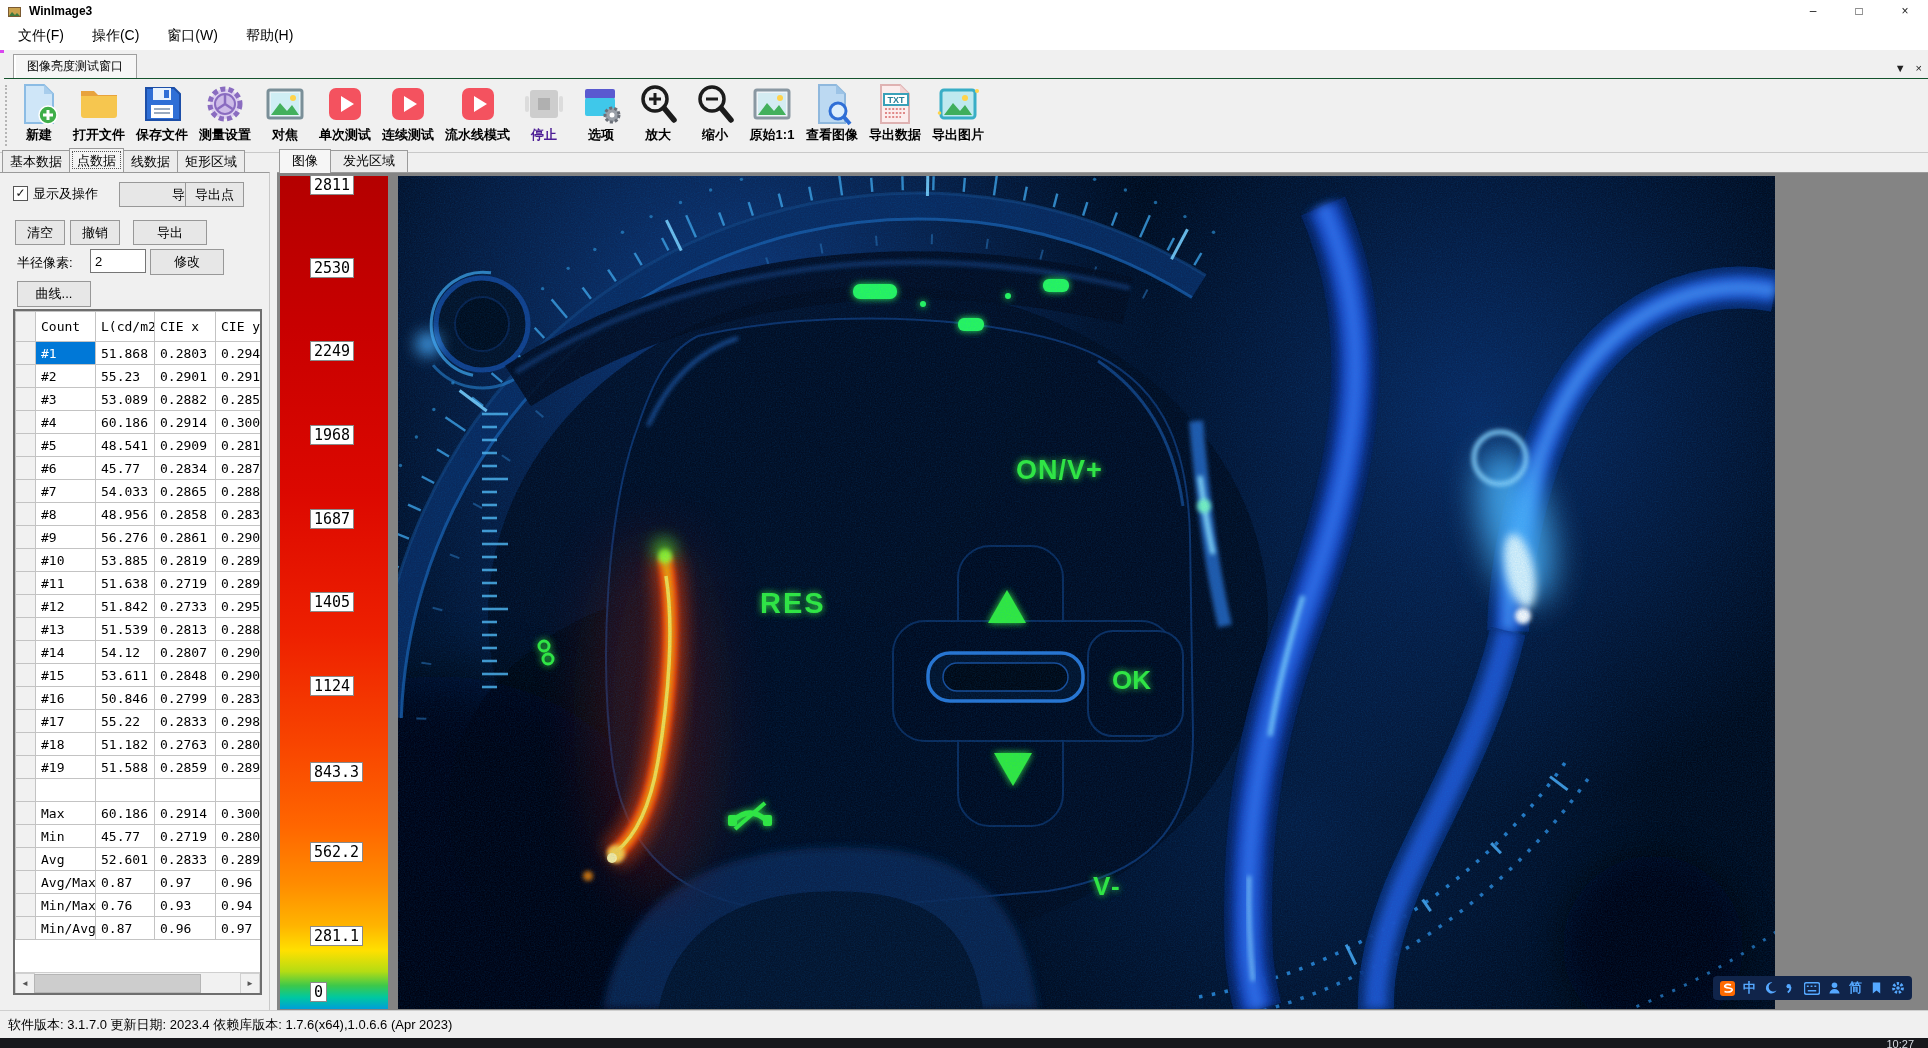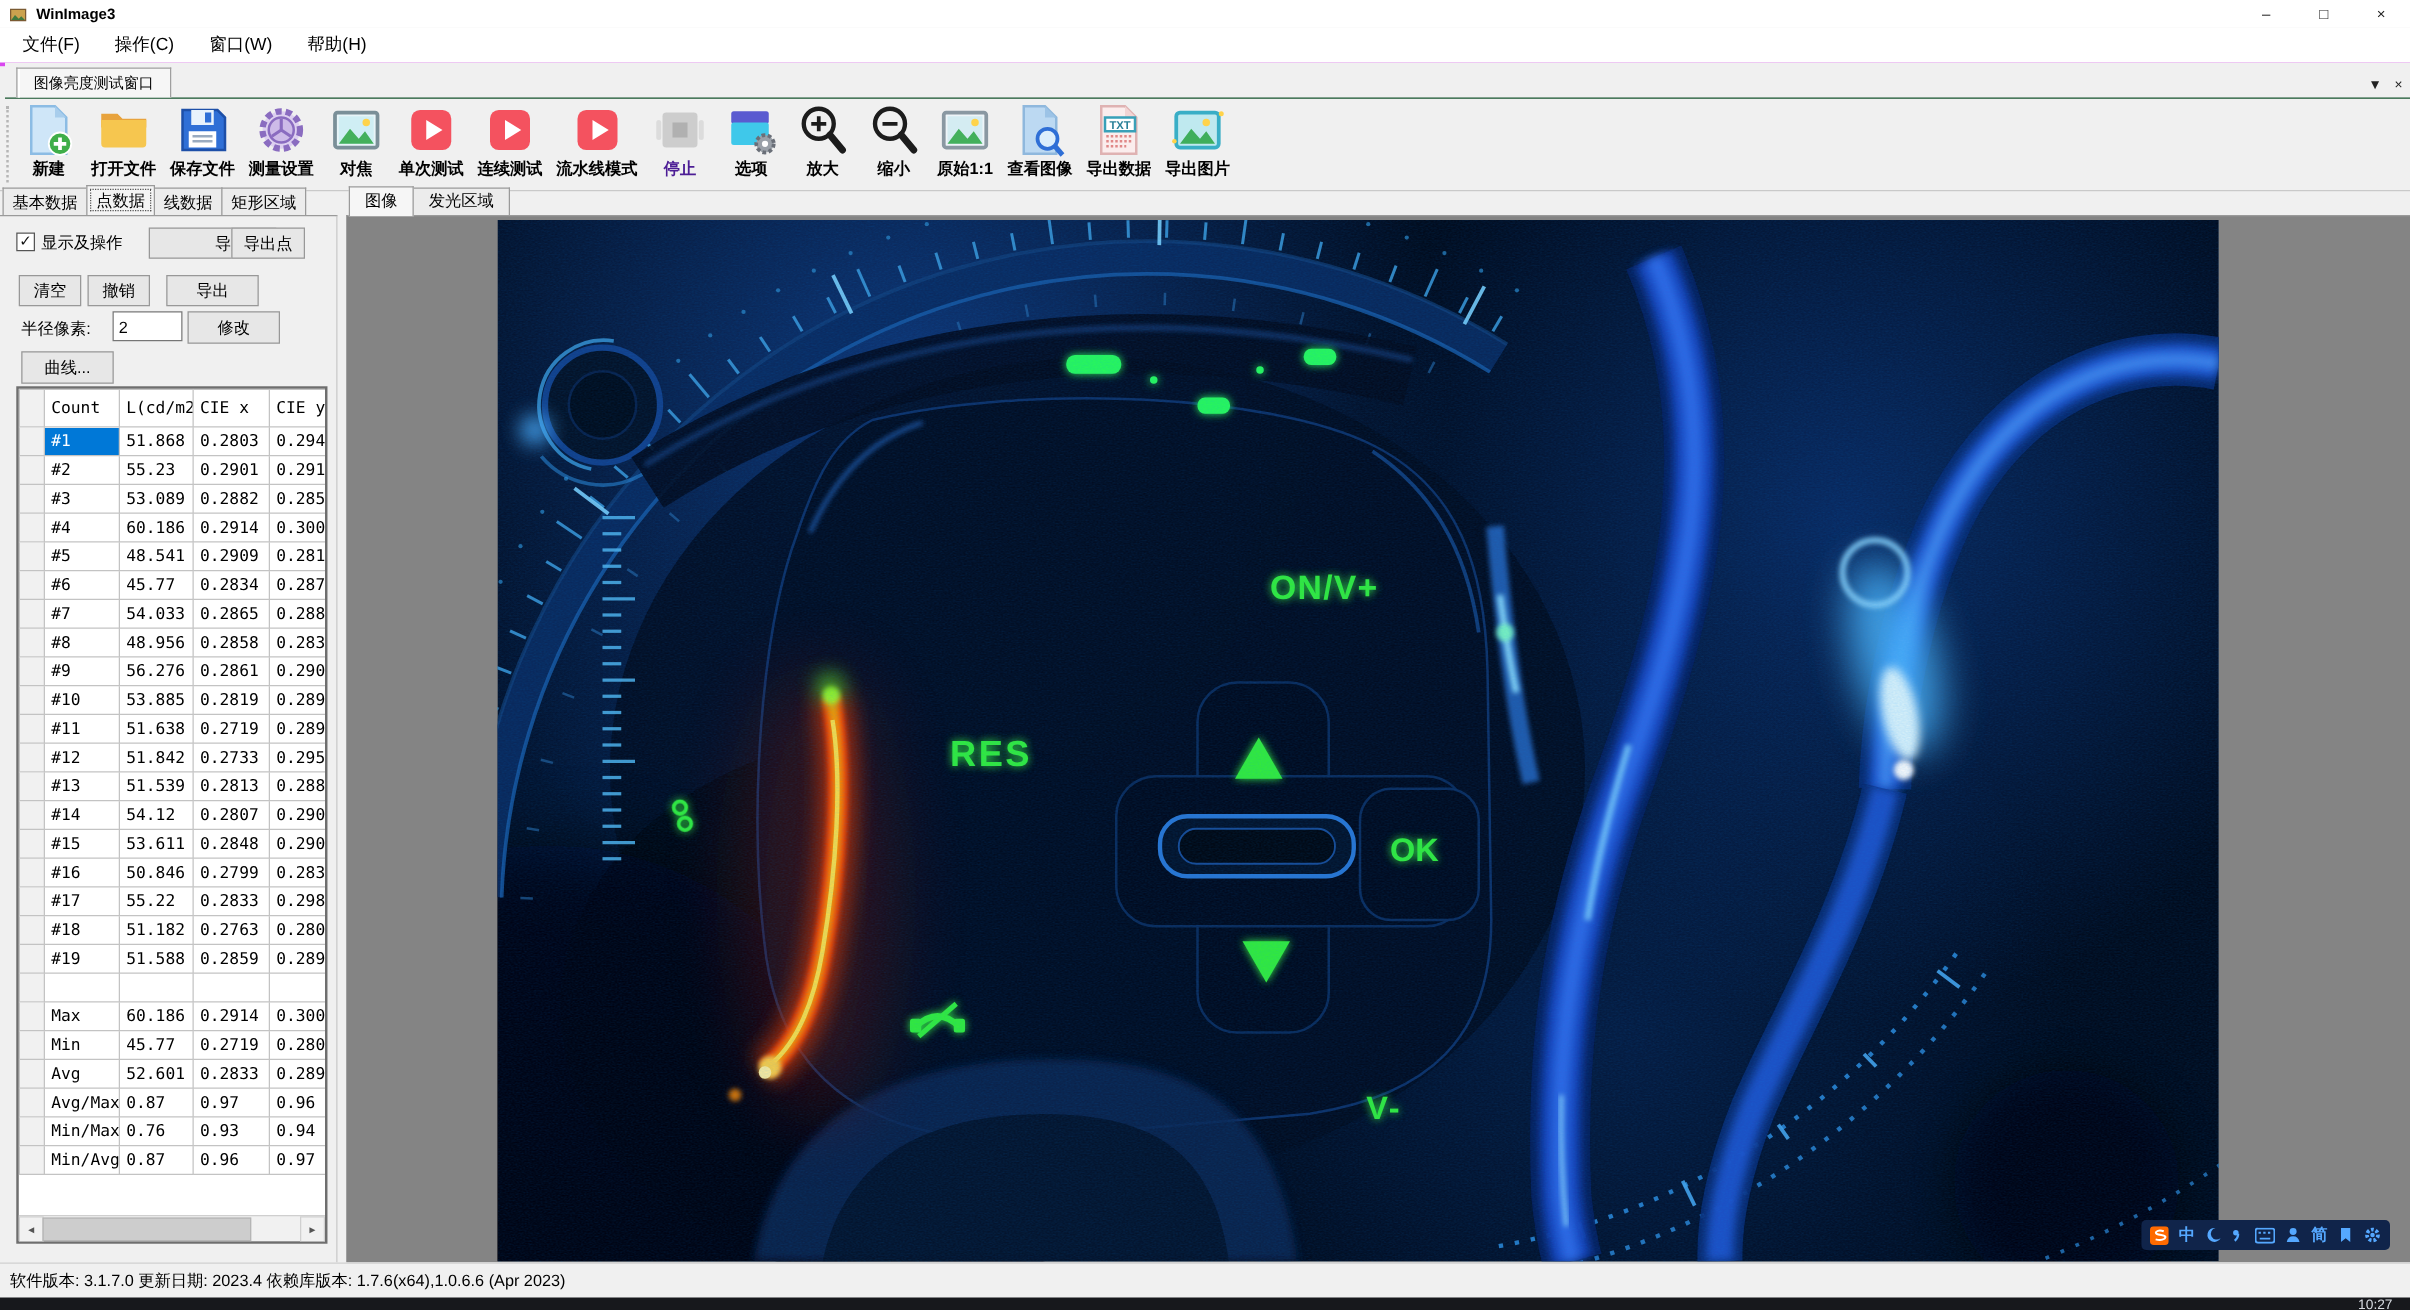--- a/index.html
+++ b/index.html
@@ -494,20 +494,33 @@
       </div>
     </div>
   </div>
 
   <div id="image-area">
     <div id="view-tabs">
       <div class="vtab active">图像</div>
       <div class="vtab">发光区域</div>
     </div>
     <div id="viewport">
+      <div id="colorbar">
+          <div class="cb-label" style="top: 9px;">2811</div>
+          <div class="cb-label" style="top: 92px;">2530</div>
+          <div class="cb-label" style="top: 175px;">2249</div>
+          <div class="cb-label" style="top: 259px;">1968</div>
+          <div class="cb-label" style="top: 343px;">1687</div>
+          <div class="cb-label" style="top: 426px;">1405</div>
+          <div class="cb-label" style="top: 510px;">1124</div>
+          <div class="cb-label" style="top: 596px;">843.3</div>
+          <div class="cb-label" style="top: 676px;">562.2</div>
+          <div class="cb-label" style="top: 760px;">281.1</div>
+          <div class="cb-label" style="top: 816px;">0</div>
+        </div>
 
       <svg id="thermal" viewBox="0 0 1377 833" preserveAspectRatio="none">
         <defs>
           <radialGradient id="g1">
               <stop offset="0" stop-color="#1a55b8" stop-opacity="0.6"></stop>
               <stop offset="1" stop-color="#1a55b8" stop-opacity="0"></stop>
             </radialGradient>
           <radialGradient id="g2">
               <stop offset="0" stop-color="#10439a" stop-opacity="0.55"></stop>
               <stop offset="1" stop-color="#10439a" stop-opacity="0"></stop>

